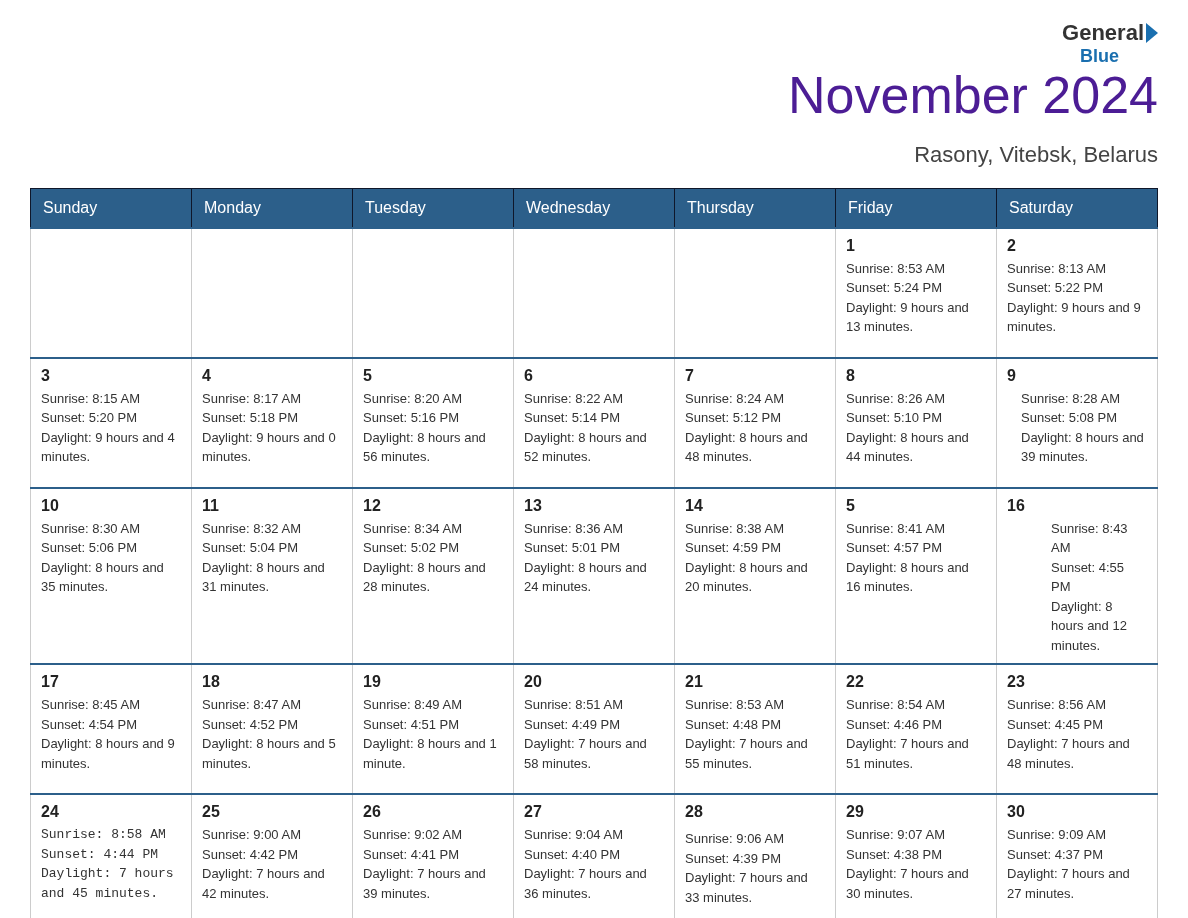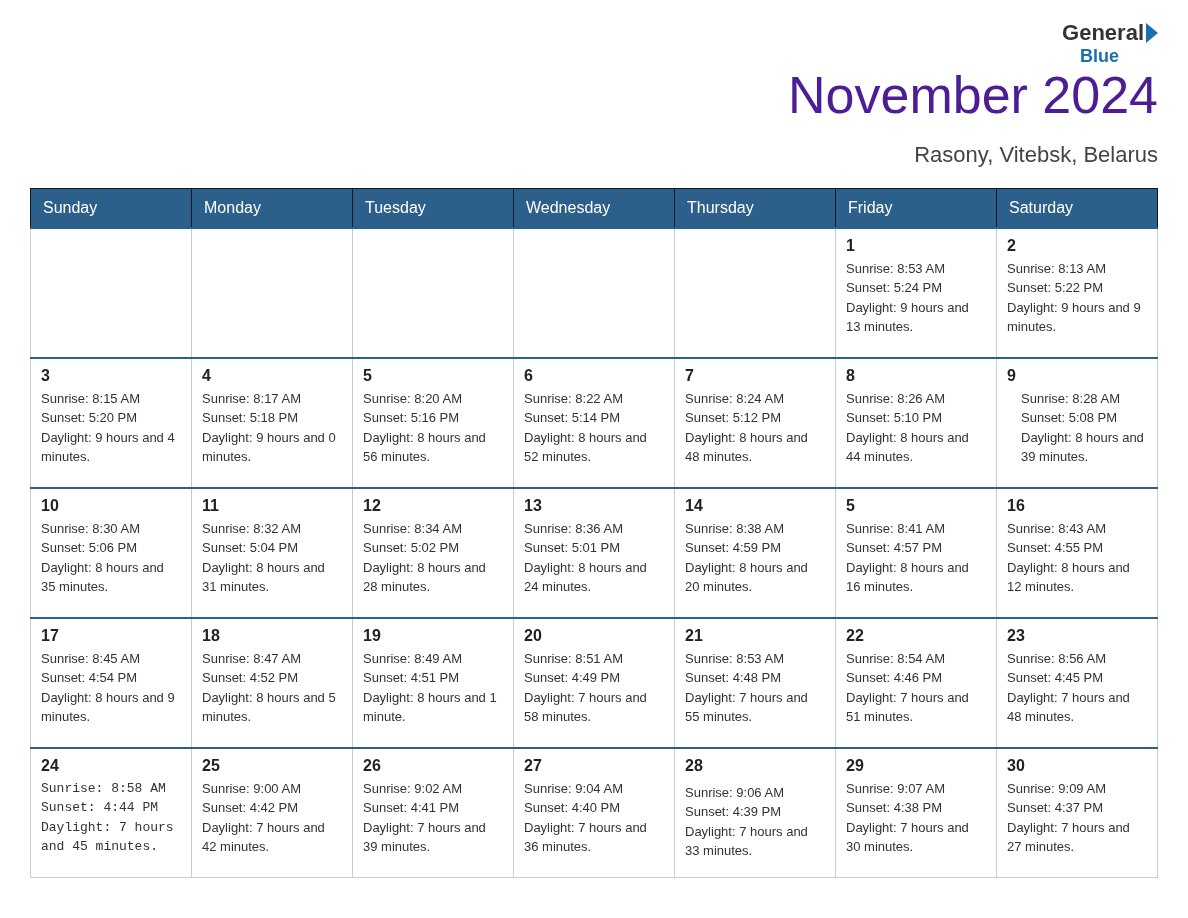--- a/index.html
+++ b/index.html
@@ -231,21 +231,21 @@
 Daylight: 8 hours and 20 minutes.</div>
         </td>
         <td>
           <span class="day-number">5</span>
           <div class="day-info" style="white-space: pre-line;">Sunrise: 8:41 AM
 Sunset: 4:57 PM
 Daylight: 8 hours and 16 minutes.</div>
         </td>
         <td>
           <span class="day-number">16</span>
-          <div class="day-info" style="white-space: pre-line;">Sunrise: 8:43 AM
+          <div class="day-info" style="white-space: pre-line; margin-left: 44px;">Sunrise: 8:43 AM
 Sunset: 4:55 PM
 Daylight: 8 hours and 12 minutes.</div>
         </td>
       </tr>
       <tr>
         <td>
           <span class="day-number">17</span>
           <div class="day-info" style="white-space: pre-line;">Sunrise: 8:45 AM
 Sunset: 4:54 PM
 Daylight: 8 hours and 9 minutes.</div>

